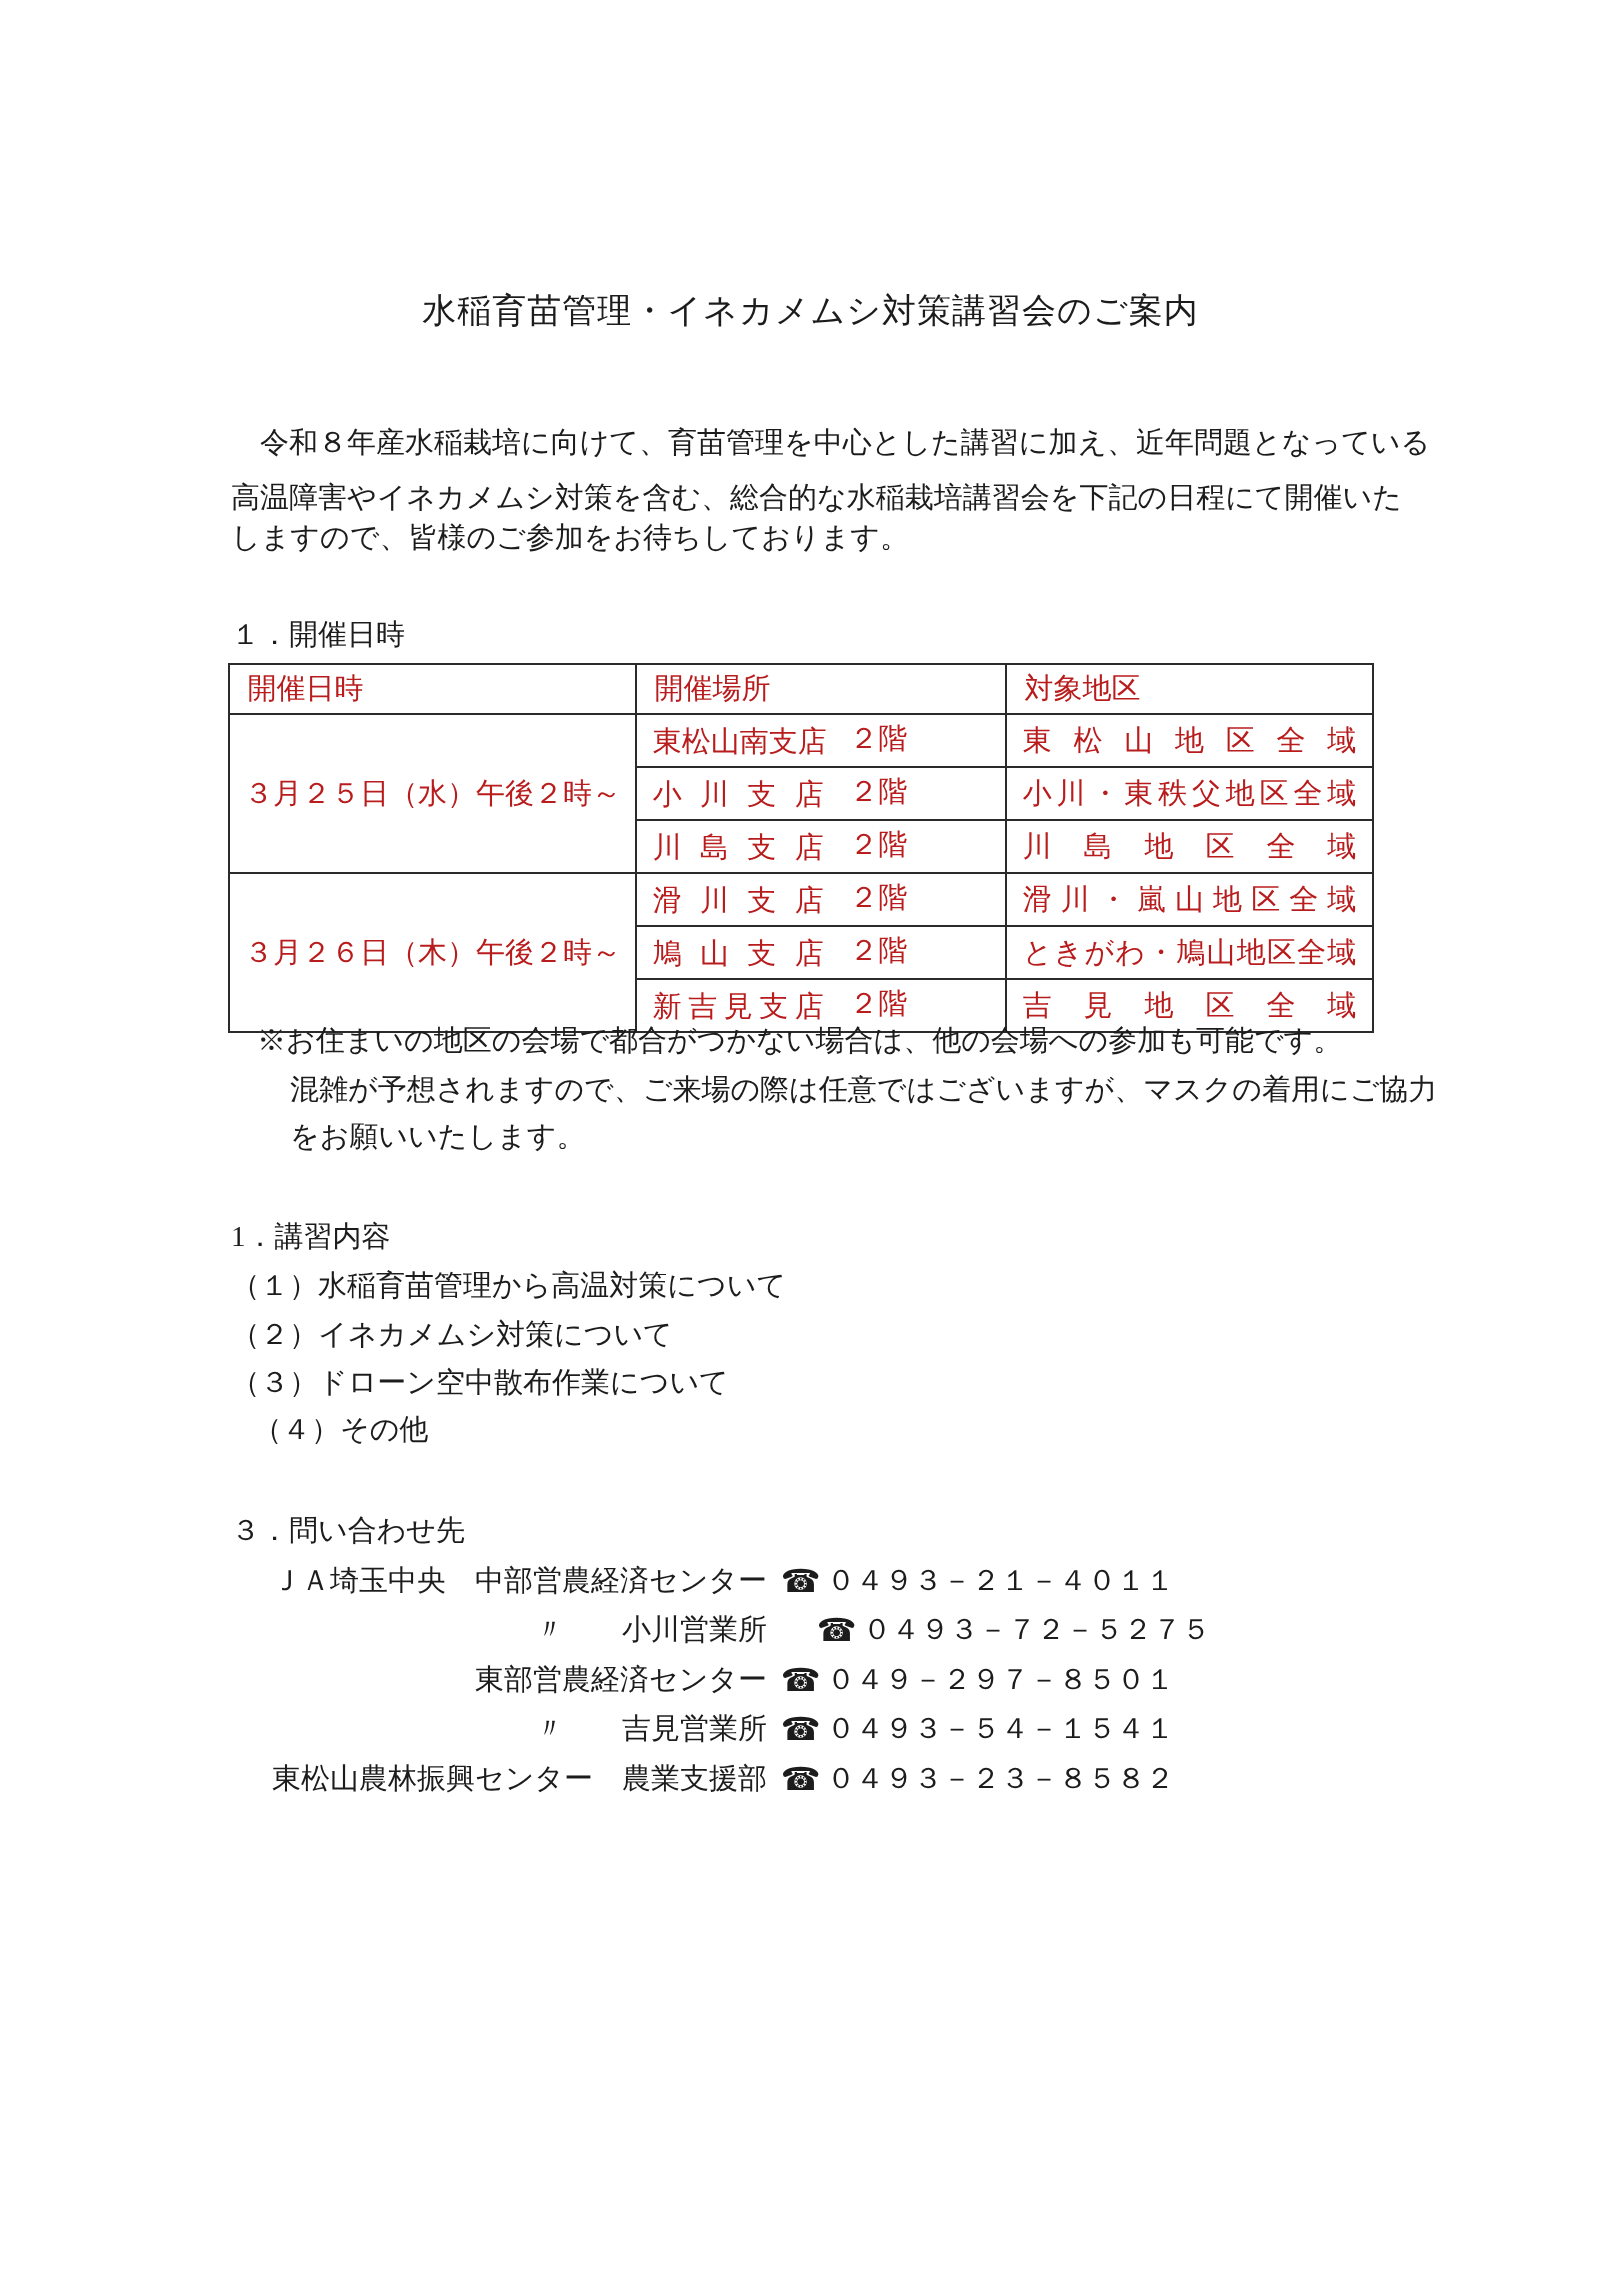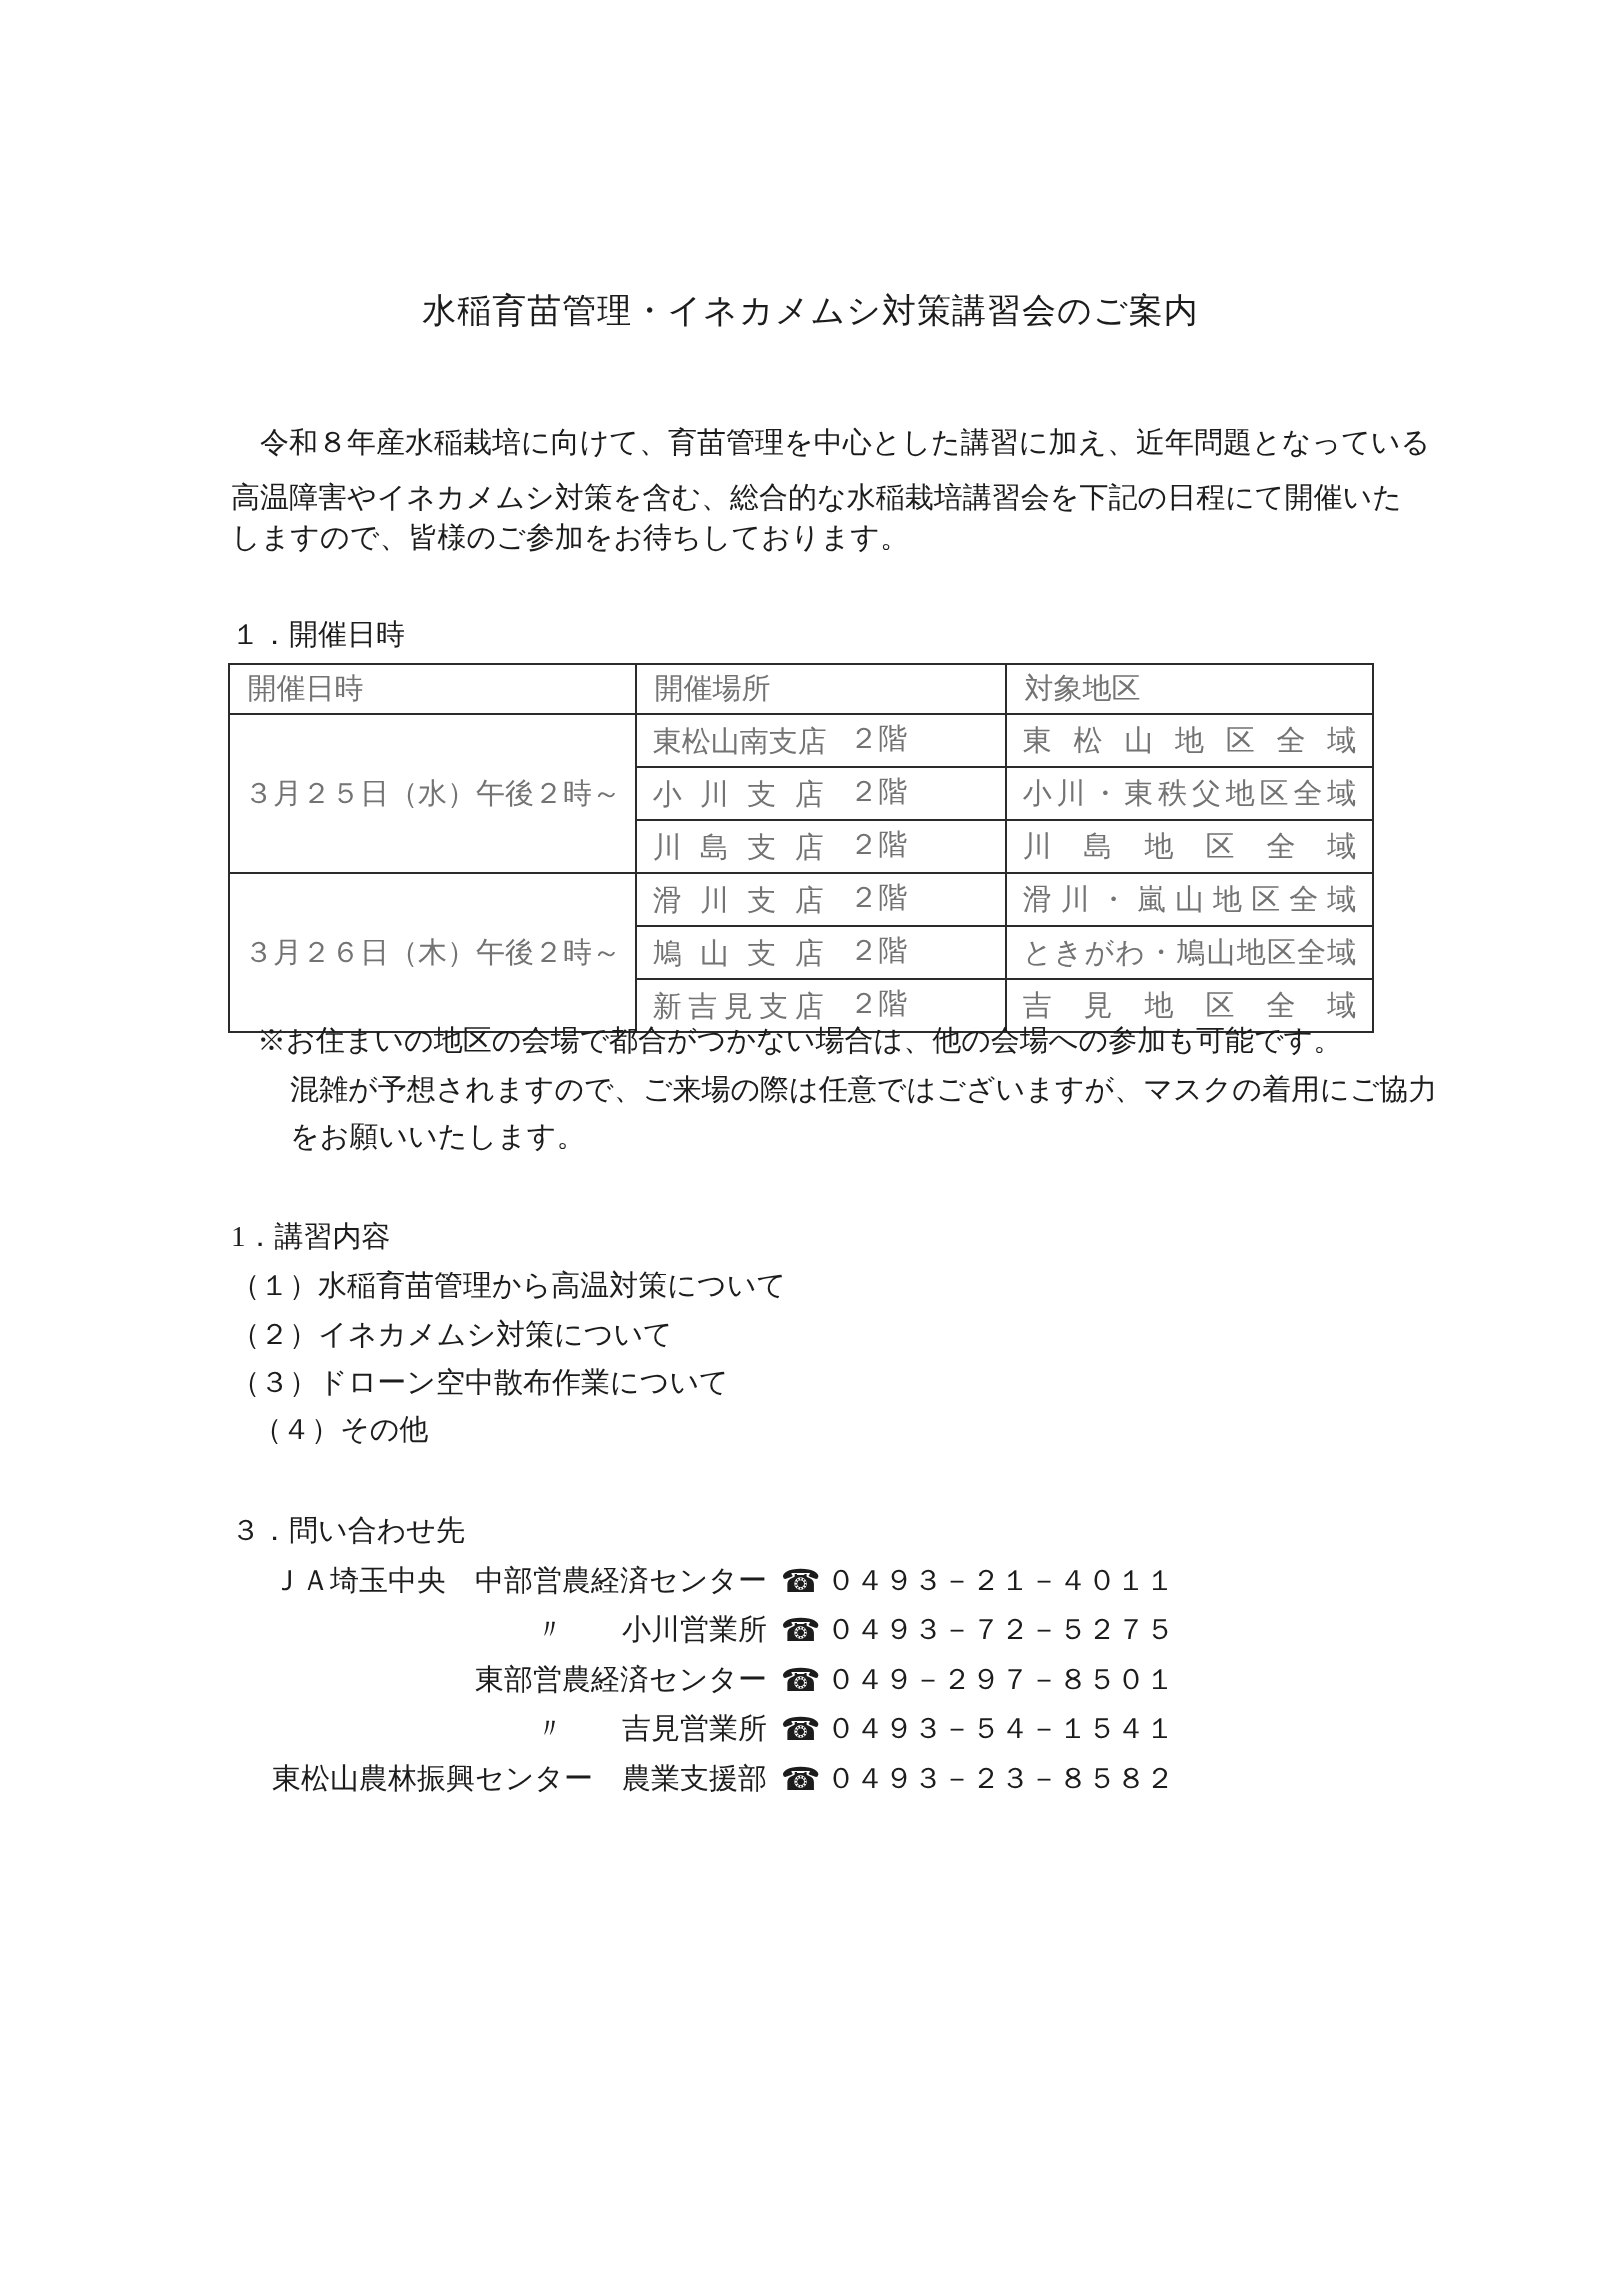--- a/index.html
+++ b/index.html
@@ -33,21 +33,21 @@
   table.sched{
     border-collapse:collapse;
     table-layout:fixed;
     width:1143px;
     border:2.9px solid #2b2b2b;
   }
   table.sched th,table.sched td{
     border:2px solid #2b2b2b;
     font-weight:400;
     font-size:29px;
-    color:#737373;
+    color:#b91c1c;
     overflow:hidden;
   }
   tr.hrow th{height:48px;text-align:left;padding:0 0 0 17.6px;}
   tr.drow td{height:51px;}
   td.date{text-align:center;vertical-align:middle;padding:0;}
   td.venue{padding:0 0 0 15.7px;vertical-align:middle;}
   .vname{
     display:inline-block;
     width:171px;
     text-align:justify;
@@ -67,21 +67,21 @@
   .note-2{top:1070px;left:290px;}
   .note-3{top:1117px;left:290px;}
 
   .item-1{top:1266px;left:231px;}
   .item-2{top:1315px;left:231px;}
   .item-3{top:1363px;left:231px;}
   .item-4{top:1410px;left:231px;margin-left:22px;}
 
   .contact{height:49px;line-height:49px;left:232px;display:flex;}
   .c-1{top:1556px;}
-  .c-2{top:1605px;}
+  .c-2{top:1605px;gap:36px;}
   .c-3{top:1655px;}
   .c-4{top:1704px;}
   .c-5{top:1754px;}
   .clabel{
     display:inline-block;
     width:535px;
     text-align:right;
     white-space:pre;
   }
   .cphone{margin-left:13.7px;}

